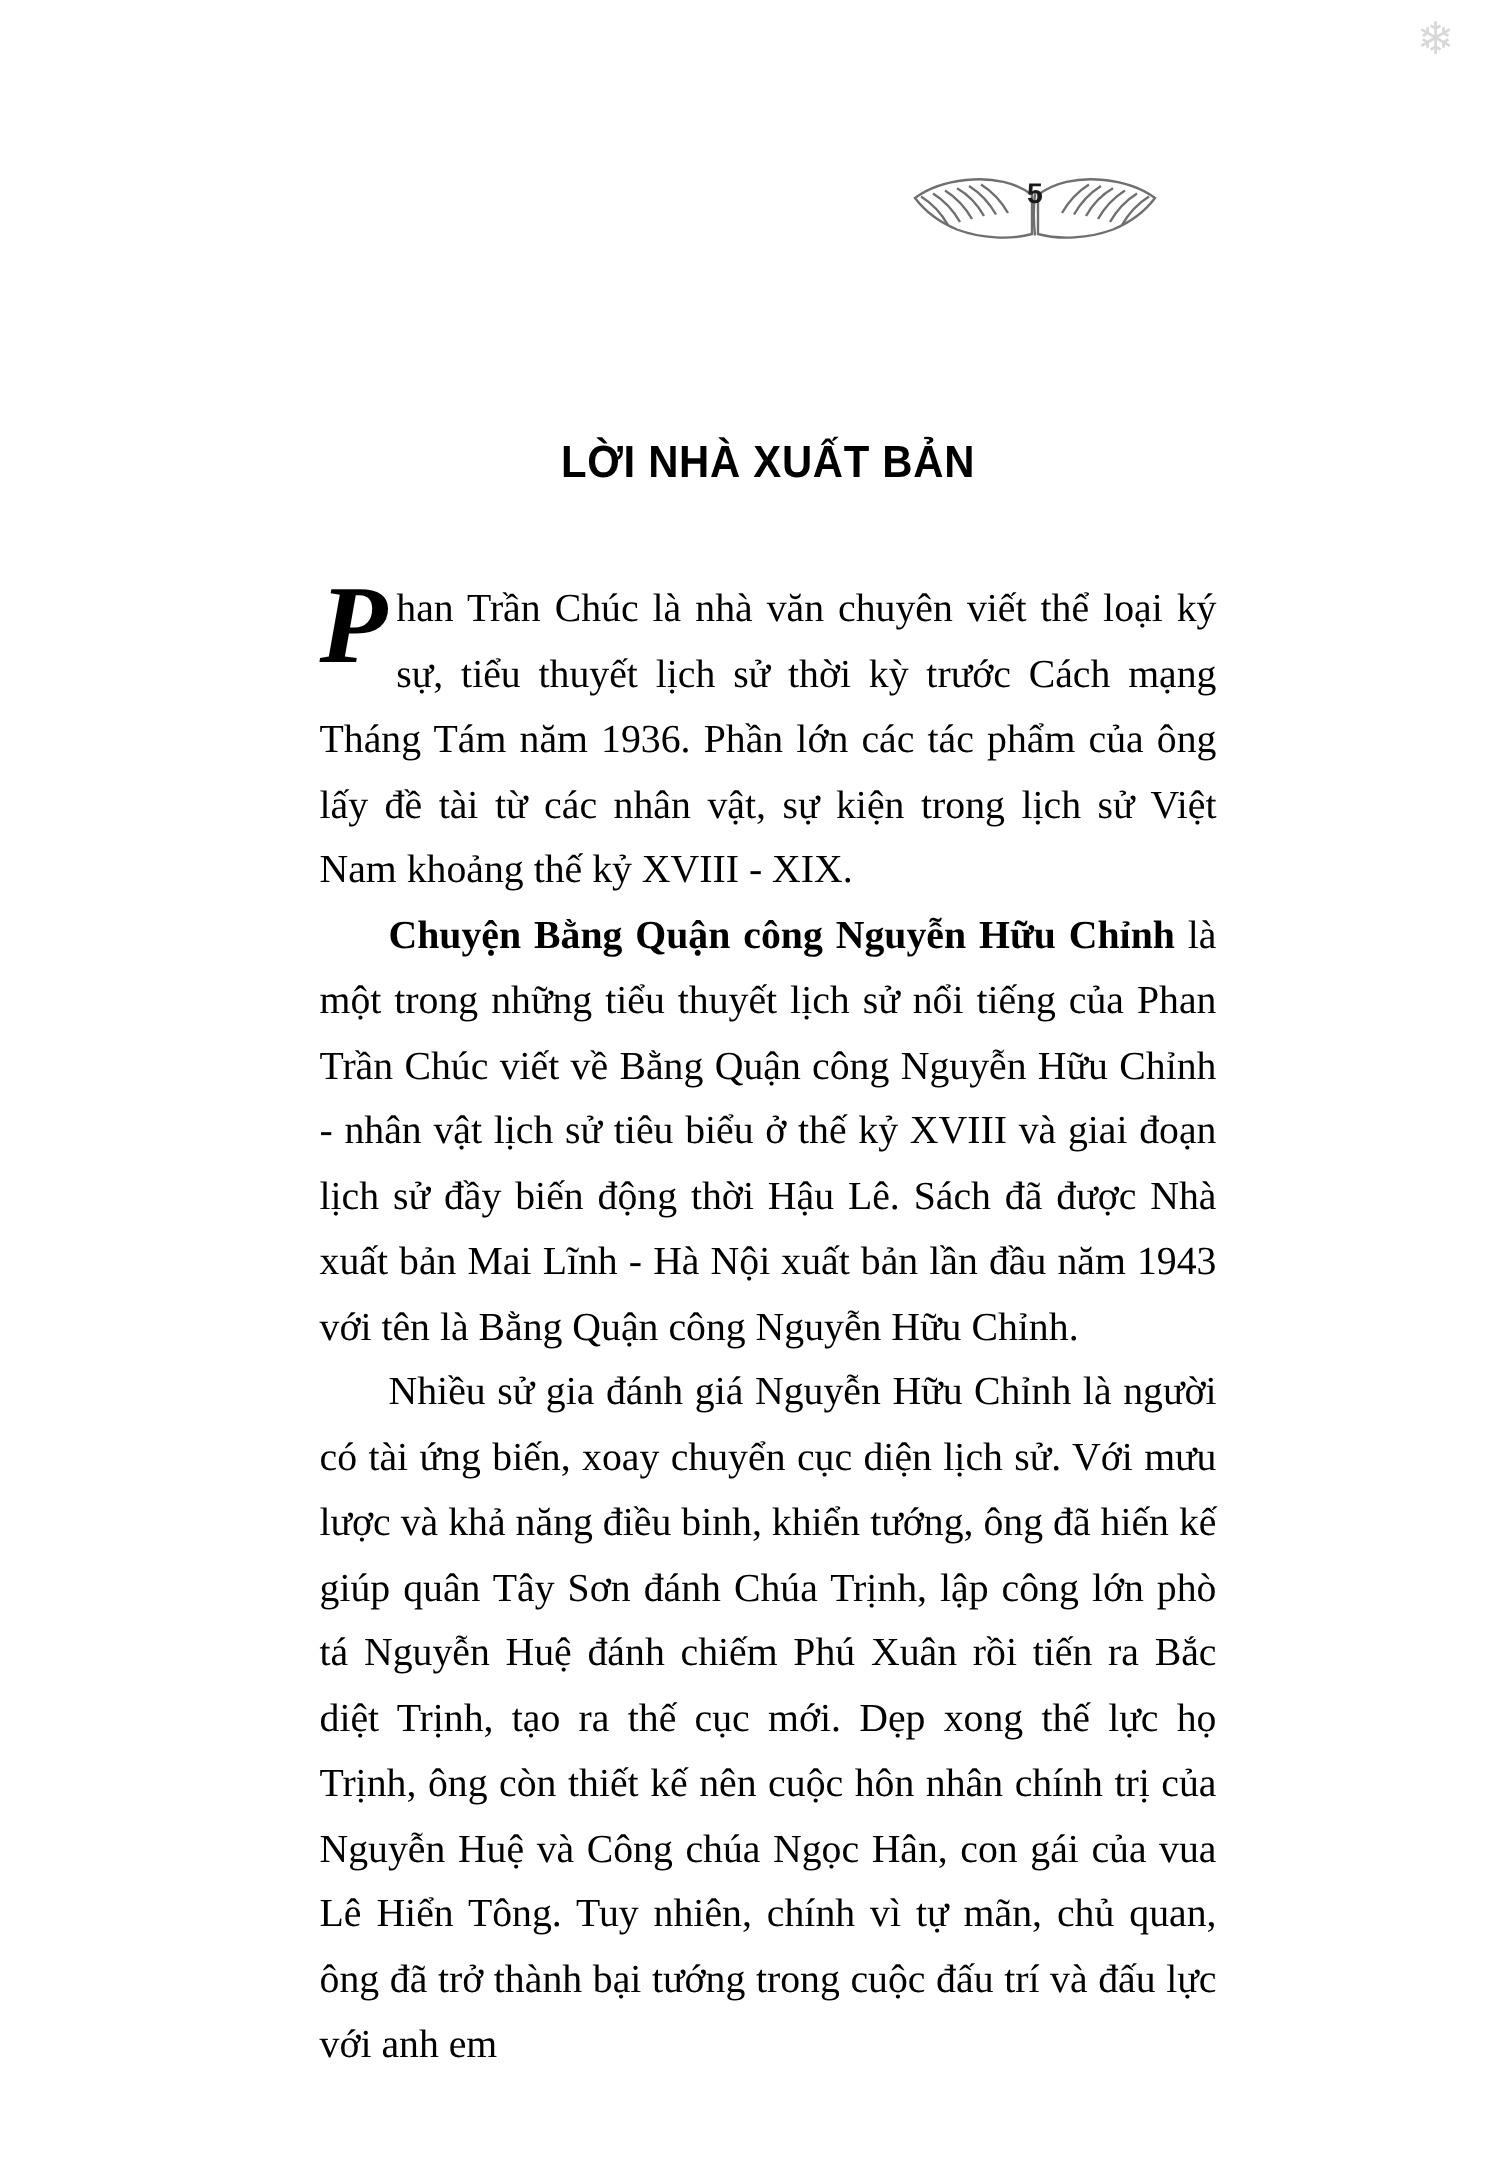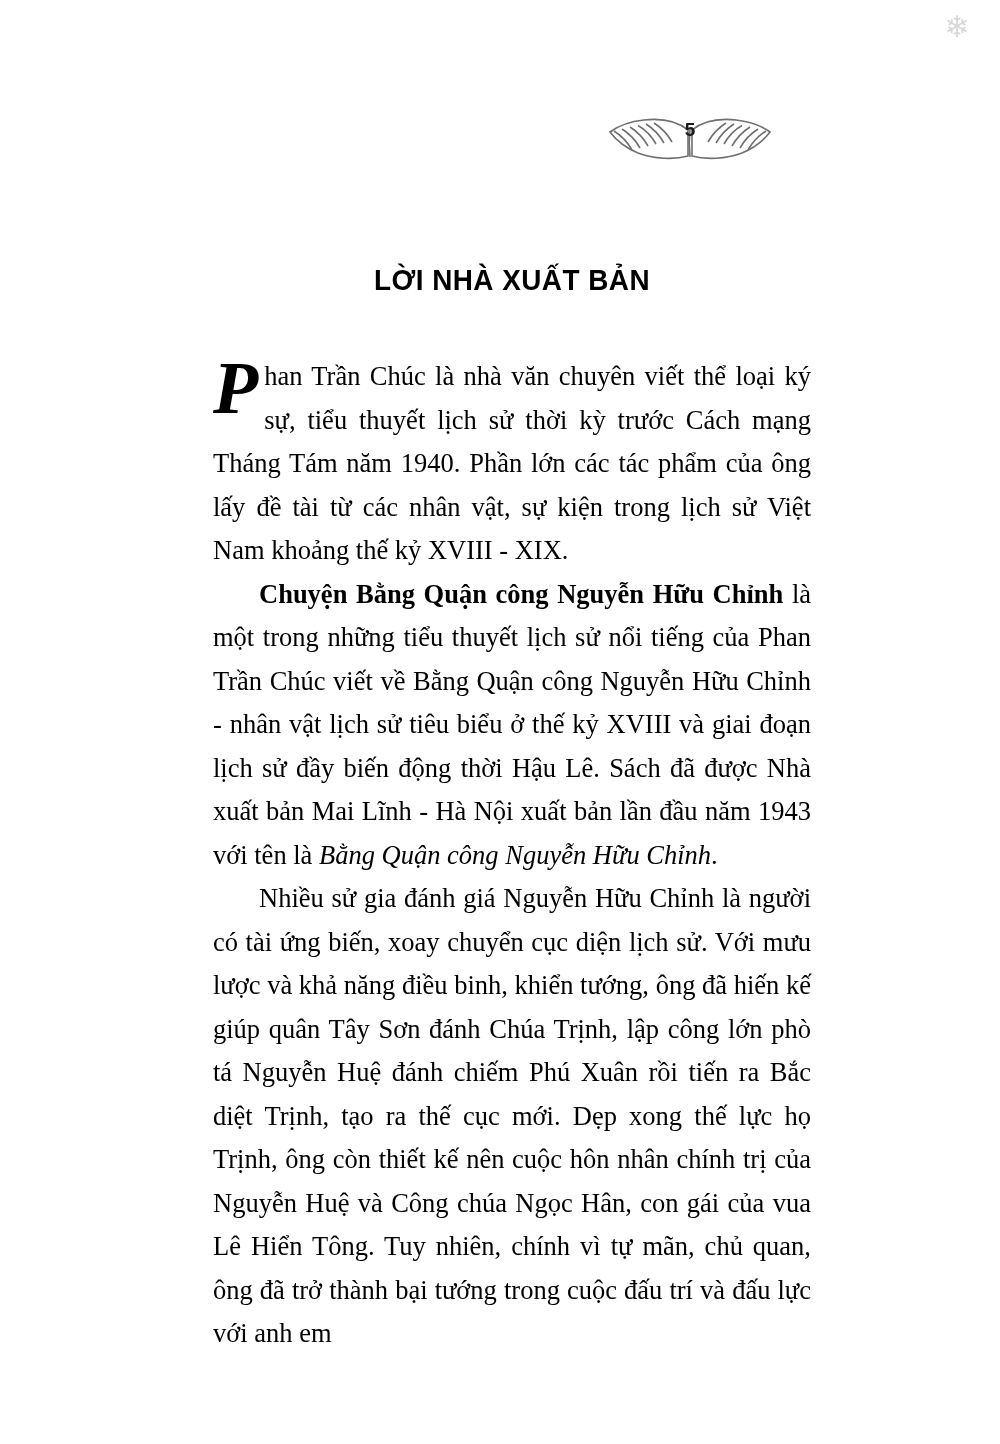--- a/index.html
+++ b/index.html
@@ -55,21 +55,21 @@
     font-size: 19px;
     font-weight: 600;
     color: #1a1a1a;
     line-height: 44px;
   }
 
   
   .page-body {
     position: absolute;
     left: 213px;
-    top: 263px;
+    top: 292px;
     width: 598px;
   }
 
   .doc-title {
     font-family: "Liberation Sans", sans-serif;
     font-weight: bold;
     font-size: 30px;
     letter-spacing: 0.5px;
     text-align: center;
     margin: 0 0 58px 0;
@@ -103,21 +103,20 @@
     line-height: 58px;
     padding: 2px 6px 0 0;
     margin-top: 2px;
     color: #000;
   }
 
   .em-bold-italic {
     font-weight: bold;
   }
   .em-italic {
-    font-style: italic;
   }
 </style>
 </head>
 <body>
 
 <div class="corner-mark">❄</div>
 
 <div class="page-header">
   <svg class="book-ornament" viewBox="0 0 240 70" aria-hidden="true">
     <g fill="none" stroke="#6f6f6f" stroke-width="1.6">
@@ -139,20 +138,20 @@
     </g>
   </svg>
   <div class="folio">5</div>
 </div>
 
 <div class="page-body">
 
   <h1 class="doc-title">LỜI NHÀ XUẤT BẢN</h1>
 
   <p class="para first">
-    <span class="dropcap">P</span><span>han Trần Chúc là nhà văn chuyên viết thể loại ký sự, tiểu thuyết lịch sử thời kỳ trước Cách mạng Tháng Tám năm 1940. Phần lớn các tác phẩm của ông lấy đề tài từ các nhân vật, sự kiện trong lịch sử Việt Nam khoảng thế kỷ XVIII - XIX.</span>
+    <span class="dropcap">P</span><span>han Trần Chúc là nhà văn chuyên viết thể loại ký sự, tiểu thuyết lịch sử thời kỳ trước Cách mạng Tháng Tám năm 1936. Phần lớn các tác phẩm của ông lấy đề tài từ các nhân vật, sự kiện trong lịch sử Việt Nam khoảng thế kỷ XVIII - XIX.</span>
   </p>
 
   <p class="para"><span class="em-bold-italic">Chuyện Bằng Quận công Nguyễn Hữu Chỉnh</span><span> là một trong những tiểu thuyết lịch sử nổi tiếng của Phan Trần Chúc viết về Bằng Quận công Nguyễn Hữu Chỉnh - nhân vật lịch sử tiêu biểu ở thế kỷ XVIII và giai đoạn lịch sử đầy biến động thời Hậu Lê. Sách đã được Nhà xuất bản Mai Lĩnh - Hà Nội xuất bản lần đầu năm 1943 với tên là </span><span class="em-italic">Bằng Quận công Nguyễn Hữu Chỉnh</span><span>.</span></p>
 
   <p class="para">Nhiều sử gia đánh giá Nguyễn Hữu Chỉnh là người có tài ứng biến, xoay chuyển cục diện lịch sử. Với mưu lược và khả năng điều binh, khiển tướng, ông đã hiến kế giúp quân Tây Sơn đánh Chúa Trịnh, lập công lớn phò tá Nguyễn Huệ đánh chiếm Phú Xuân rồi tiến ra Bắc diệt Trịnh, tạo ra thế cục mới. Dẹp xong thế lực họ Trịnh, ông còn thiết kế nên cuộc hôn nhân chính trị của Nguyễn Huệ và Công chúa Ngọc Hân, con gái của vua Lê Hiển Tông. Tuy nhiên, chính vì tự mãn, chủ quan, ông đã trở thành bại tướng trong cuộc đấu trí và đấu lực với anh em</p>
 
 </div>
 
 </body></html>

